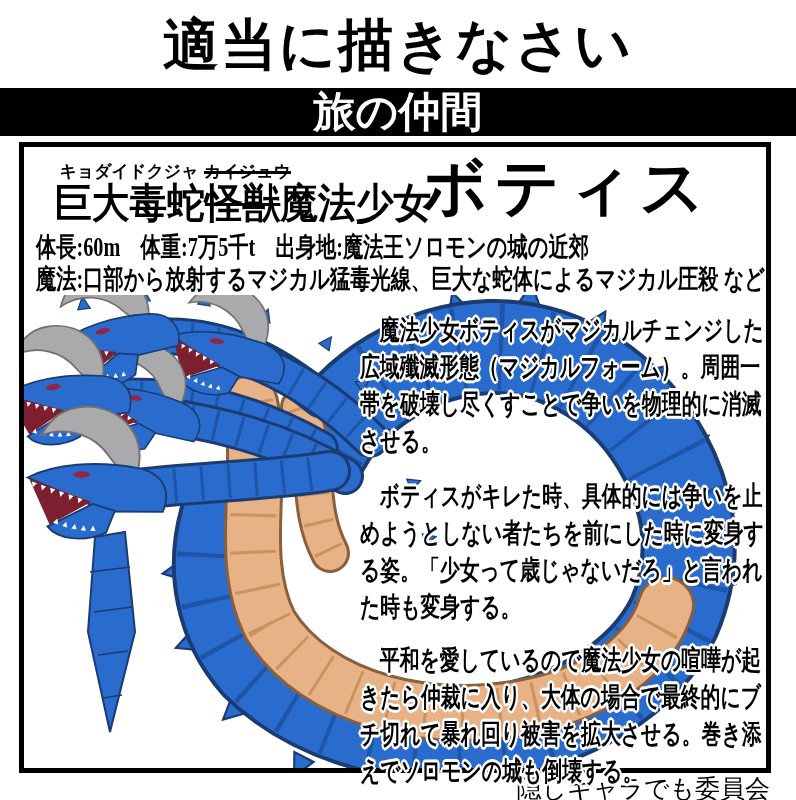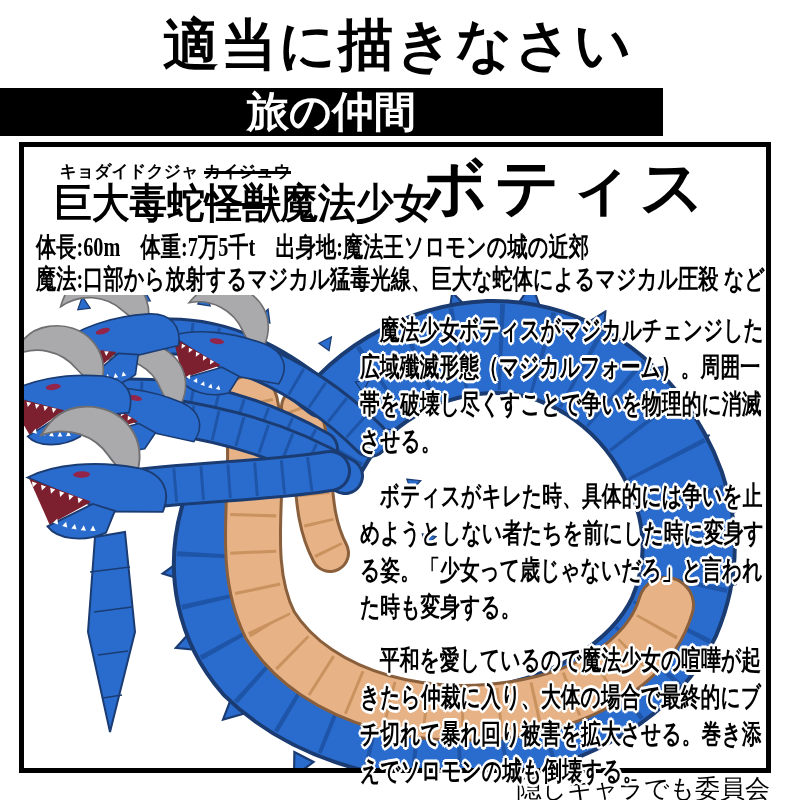--- a/index.html
+++ b/index.html
@@ -6,21 +6,21 @@
   body{
     width:796px;height:800px;position:relative;background:#fff;overflow:hidden;
     font-family:"Liberation Serif","DejaVu Serif",serif;color:#000;
   }
   .title{
     position:absolute;top:10px;left:0;width:796px;text-align:center;
     font-family:"DejaVu Sans","Liberation Sans",sans-serif;
     font-size:56px;font-weight:900;letter-spacing:2px;line-height:70px;white-space:nowrap;
   }
   .banner{
-    position:absolute;top:88px;left:0;width:663px;height:48px;background:#000;
+    position:absolute;top:88px;left:0;width:796px;height:48px;background:#000;
     display:flex;align-items:center;justify-content:center;
   }
   .banner .banner-text{
     color:#fff;font-size:42px;font-weight:bold;line-height:48px;white-space:nowrap;
     font-family:"Liberation Serif","DejaVu Serif",serif;
   }
   .box{
     position:absolute;left:19px;top:142px;width:752px;height:631px;
     border:5px solid #000;box-sizing:border-box;background:#fff;
   }

